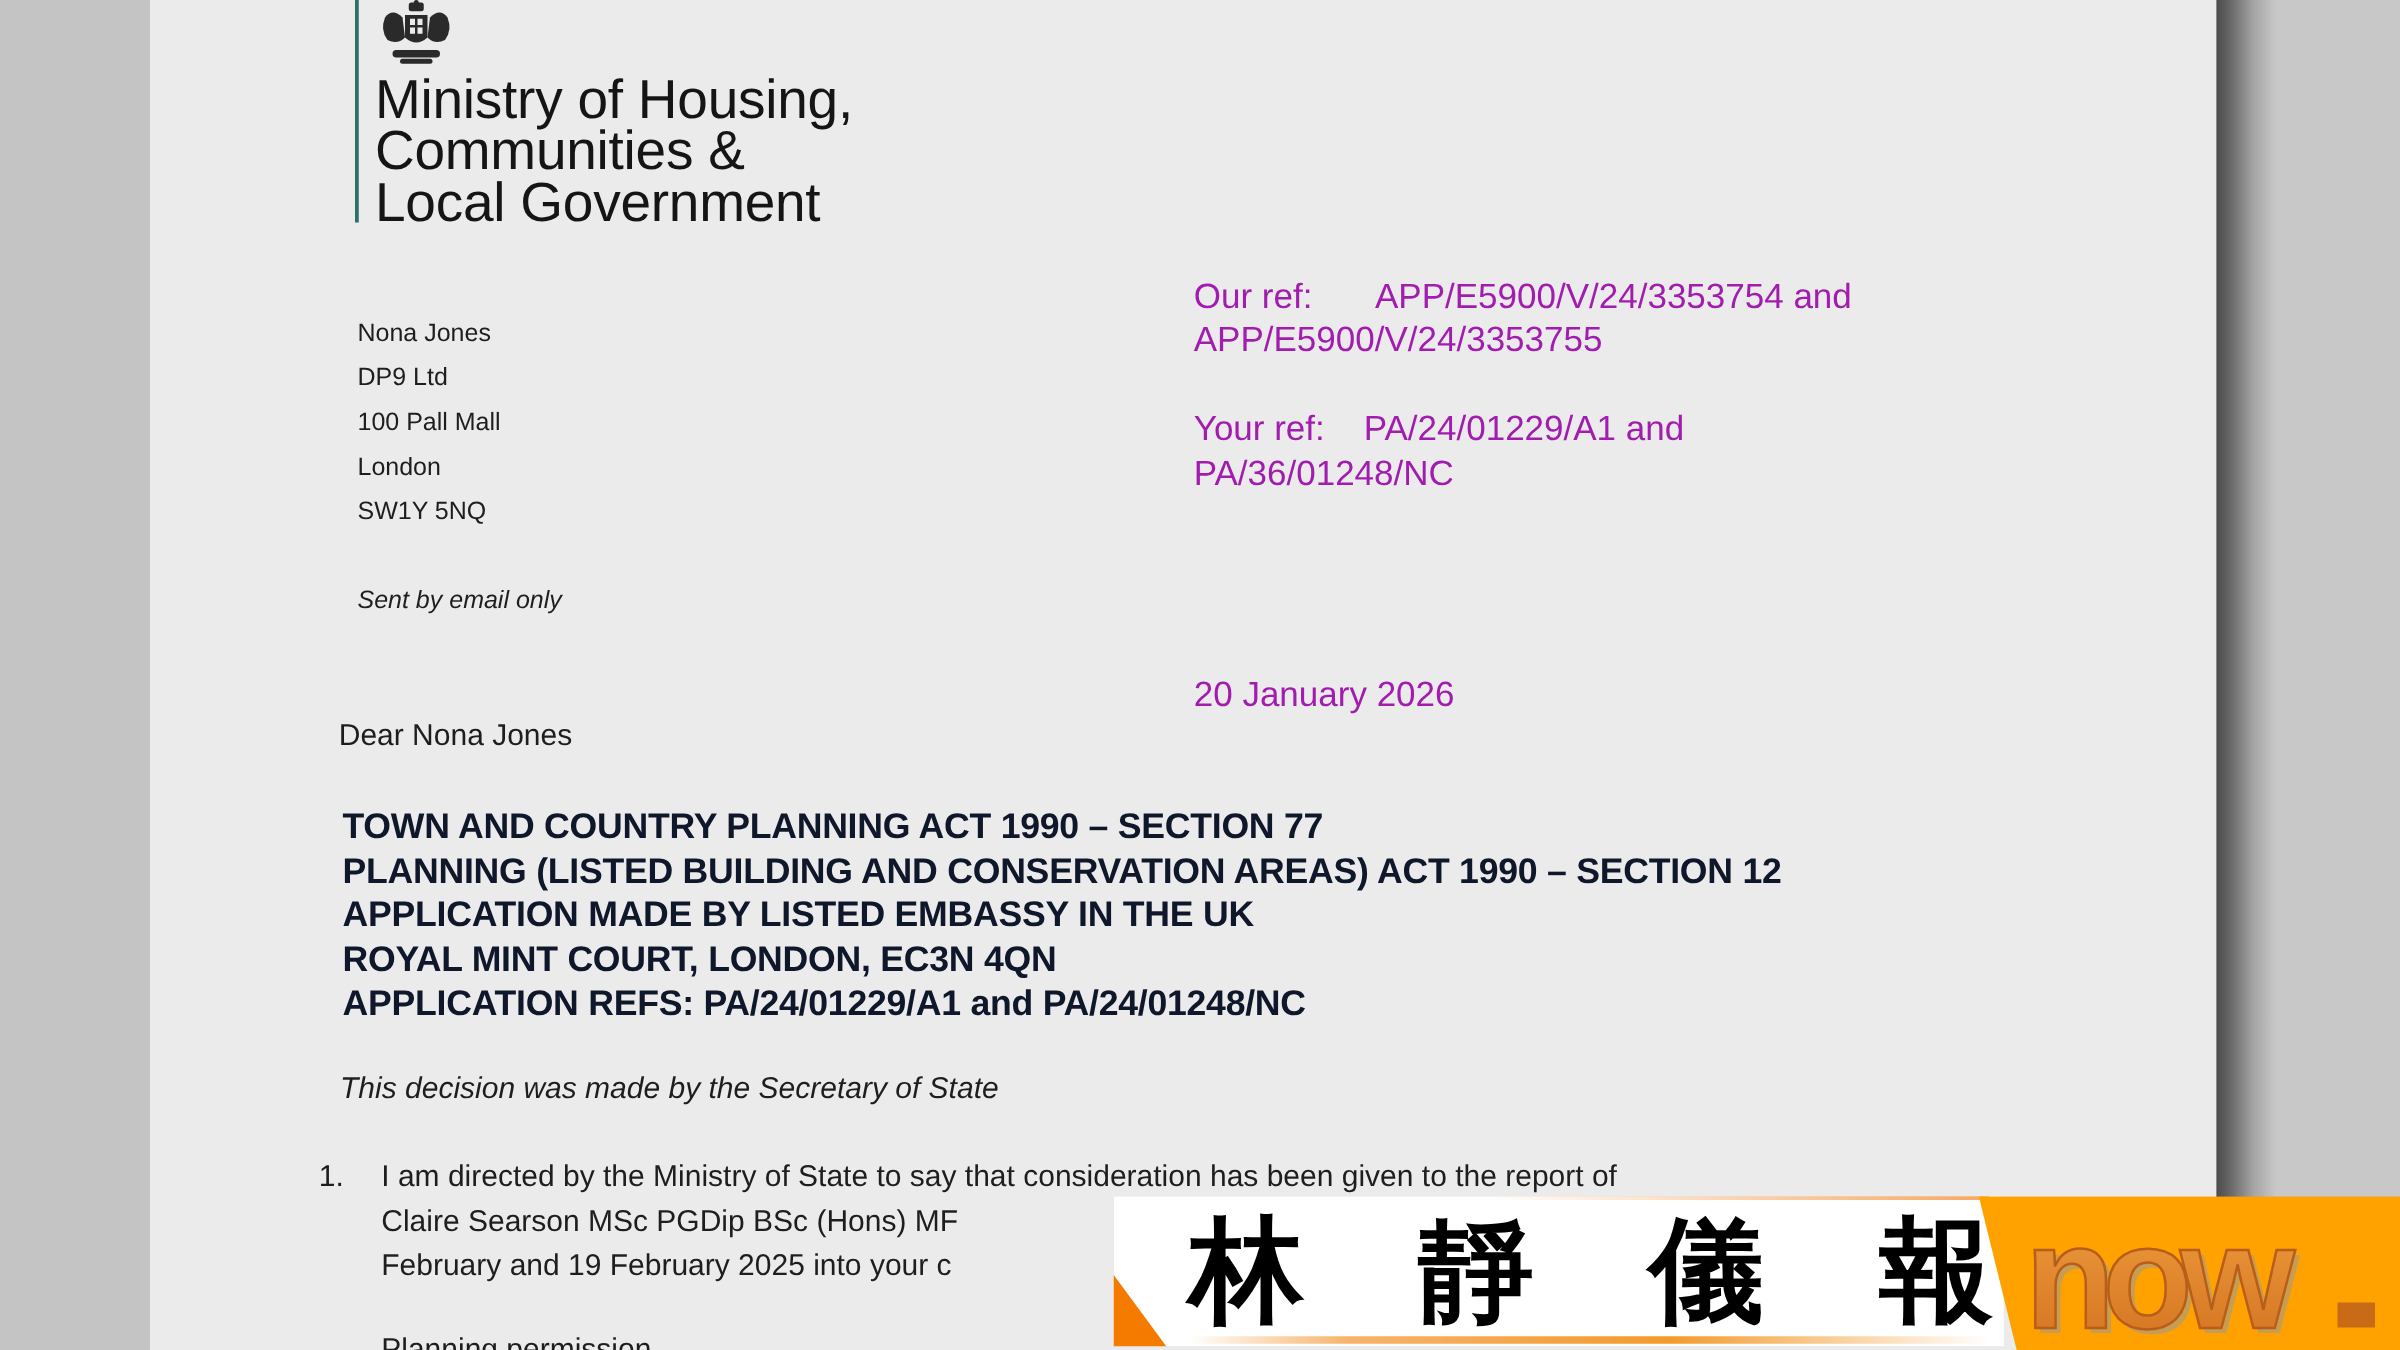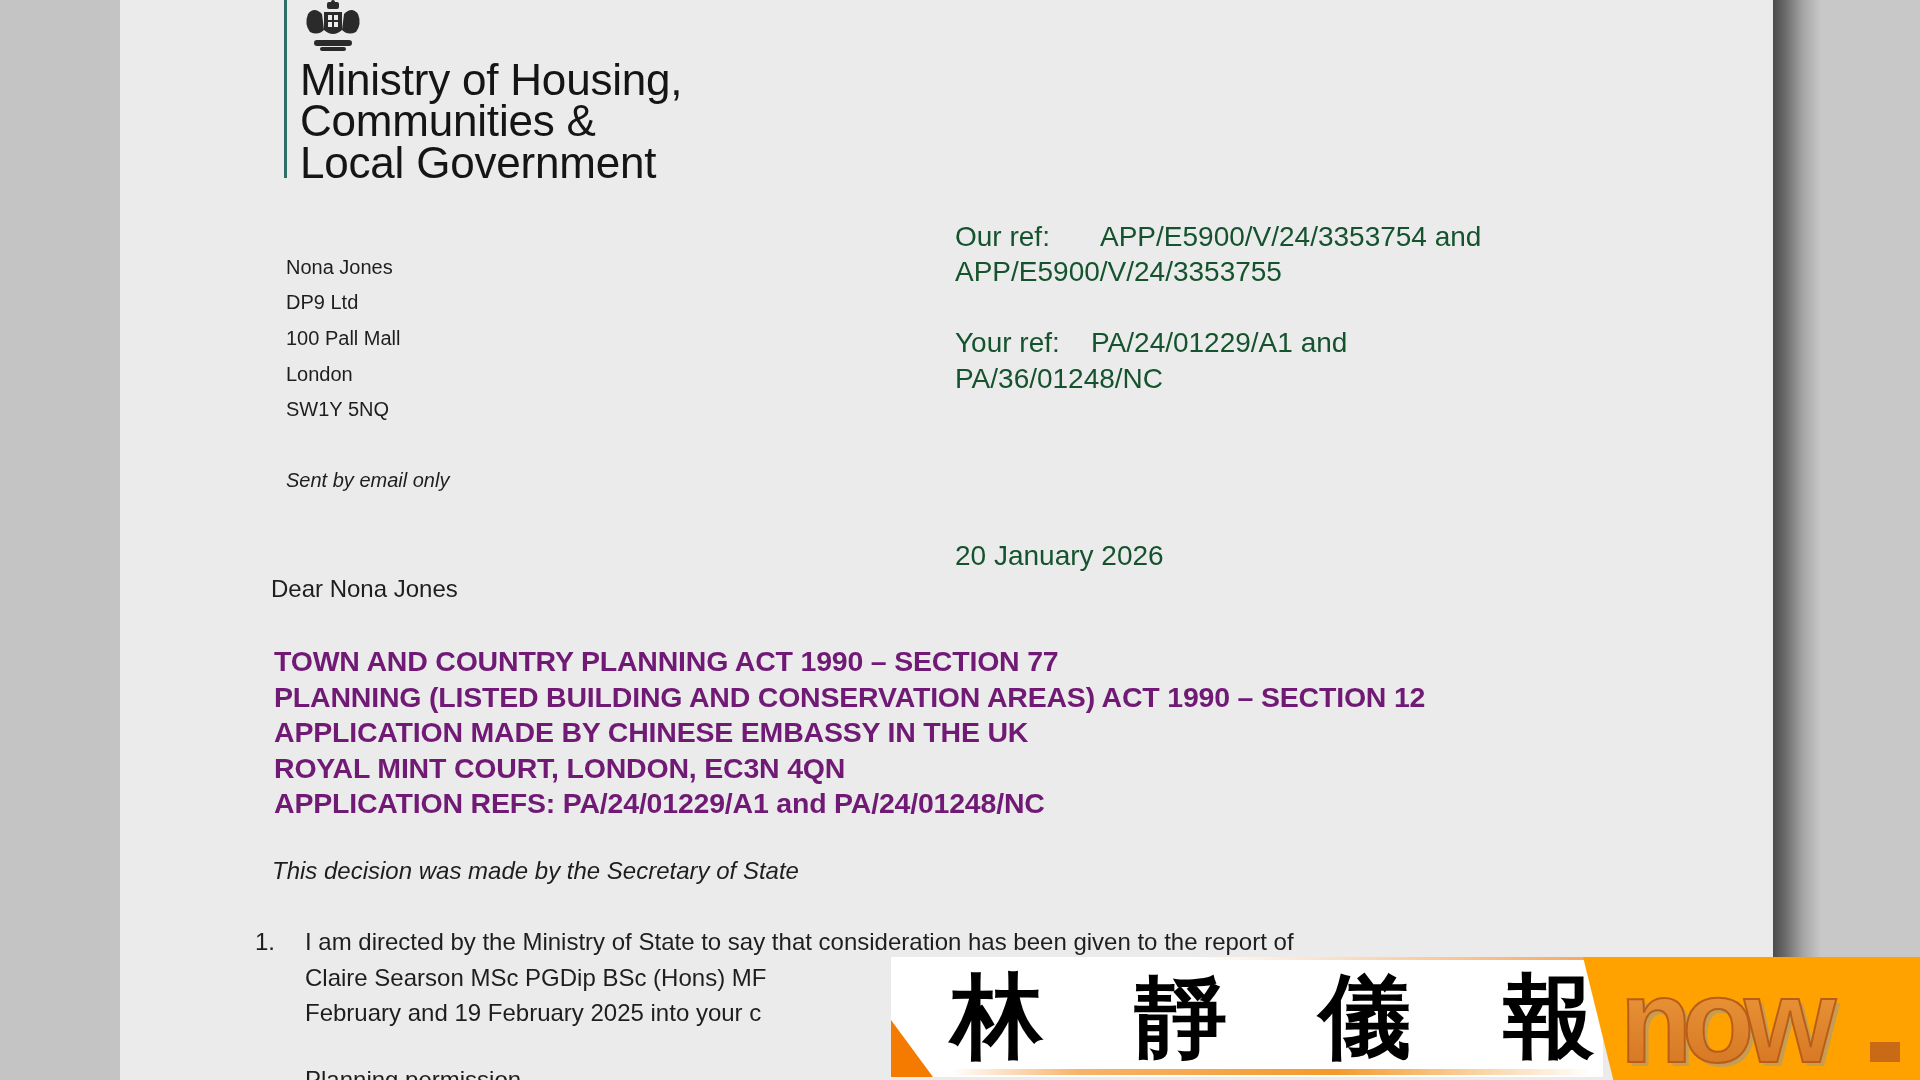--- a/index.html
+++ b/index.html
@@ -5,22 +5,22 @@
   html, body { margin:0; padding:0; }
   body { width:1920px; height:1080px; overflow:hidden; position:relative; background:#c6c6c6; font-family:"Liberation Sans", sans-serif; }
   .bg-left { position:absolute; left:0; top:0; width:120px; height:1080px; background:#c4c4c4; }
   .bg-right { position:absolute; left:1773px; top:0; width:147px; height:1080px; background:linear-gradient(90deg,#4b4b4b 0px,#6a6a6a 12px,#a5a5a5 30px,#c8c8c8 48px,#c8c8c8 100%); }
   .page { position:absolute; left:120px; top:0; width:1653px; height:1080px; background:#ebebeb; }
   .t { position:absolute; white-space:nowrap; color:#1c1c1c; }
   .logo-rule { position:absolute; left:284px; top:0; width:3px; height:178px; background:#2f6f6a; }
   .crest { position:absolute; left:300px; top:0; width:66px; height:54px; }
   .ministry { left:300px; font-size:44px; line-height:42px; color:#151515; letter-spacing:-0.2px; }
   .addr { left:286px; font-size:20px; color:#1e1e1e; }
-  .ref { left:955px; font-size:28px; color:#14532d; }
-  .bold { left:274px; font-size:28.5px; font-weight:bold; color:#701a75; letter-spacing:-0.2px; }
+  .ref { left:955px; font-size:28px; color:#a21caf; }
+  .bold { left:274px; font-size:28.5px; font-weight:bold; color:#0f172a; letter-spacing:-0.2px; }
   .ital { font-style:italic; }
   .body { font-size:24px; color:#1e1e1e; }
   
   .banner { position:absolute; left:891px; top:957px; width:1029px; height:123px; }
   .banner-white { position:absolute; left:0; top:0; width:712px; height:120px; background:#ffffff; clip-path:polygon(0 0, 100% 0, 103% 100%, 0 100%); }
   .banner-tri { position:absolute; left:0; top:63px; width:0; height:0; border-left:42px solid #f47a00; border-top:57px solid transparent; }
   .banner-underline { position:absolute; left:60px; top:112px; width:640px; height:6px; background:linear-gradient(90deg, rgba(255,255,255,0) 0%, #f7b36a 20%, #f39a2b 60%, rgba(255,255,255,0) 100%); border-radius:3px; }
   .banner-top-line { position:absolute; left:300px; top:0; width:400px; height:3px; background:linear-gradient(90deg, rgba(255,255,255,0), #f6a860); }
   .banner-title { position:absolute; left:60px; top:6px; font-size:92px; line-height:108px; color:#000; letter-spacing:30px; font-family:"DejaVu Sans", sans-serif; font-weight:bold; }
   .banner-orange { position:absolute; left:692px; top:0; width:337px; height:123px; background:#ffa200; clip-path:polygon(0 0,100% 0,100% 100%,9% 100%); }
@@ -69,21 +69,21 @@
 <div class="t ref" style="top:327px">Your ref:</div>
 <div class="t ref" style="top:327px; left:1091px">PA/24/01229/A1 and</div>
 <div class="t ref" style="top:363px">PA/36/01248/NC</div>
 
 <div class="t ref" style="top:540px">20 January 2026</div>
 
 <div class="t body" style="left:271px; top:575px">Dear Nona Jones</div>
 
 <div class="t bold" style="top:645px">TOWN AND COUNTRY PLANNING ACT 1990 – SECTION 77</div>
 <div class="t bold" style="top:681px">PLANNING (LISTED BUILDING AND CONSERVATION AREAS) ACT 1990 – SECTION 12</div>
-<div class="t bold" style="top:716px">APPLICATION MADE BY CHINESE EMBASSY IN THE UK</div>
+<div class="t bold" style="top:716px">APPLICATION MADE BY LISTED EMBASSY IN THE UK</div>
 <div class="t bold" style="top:752px">ROYAL MINT COURT, LONDON, EC3N 4QN</div>
 <div class="t bold" style="top:787px">APPLICATION REFS: PA/24/01229/A1 and PA/24/01248/NC</div>
 
 <div class="t body ital" style="left:272px; top:857px">This decision was made by the Secretary of State</div>
 
 <div class="t body" style="left:255px; top:928px">1.</div>
 <div class="t body" style="left:305px; top:928px">I am directed by the Ministry of State to say that consideration has been given to the report of</div>
 <div class="t body" style="left:305px; top:964px">Claire Searson MSc PGDip BSc (Hons) MF</div>
 <div class="t body" style="left:305px; top:999px">February and 19 February 2025 into your c</div>
 <div class="t body" style="left:305px; top:1066px">Planning permission</div>

